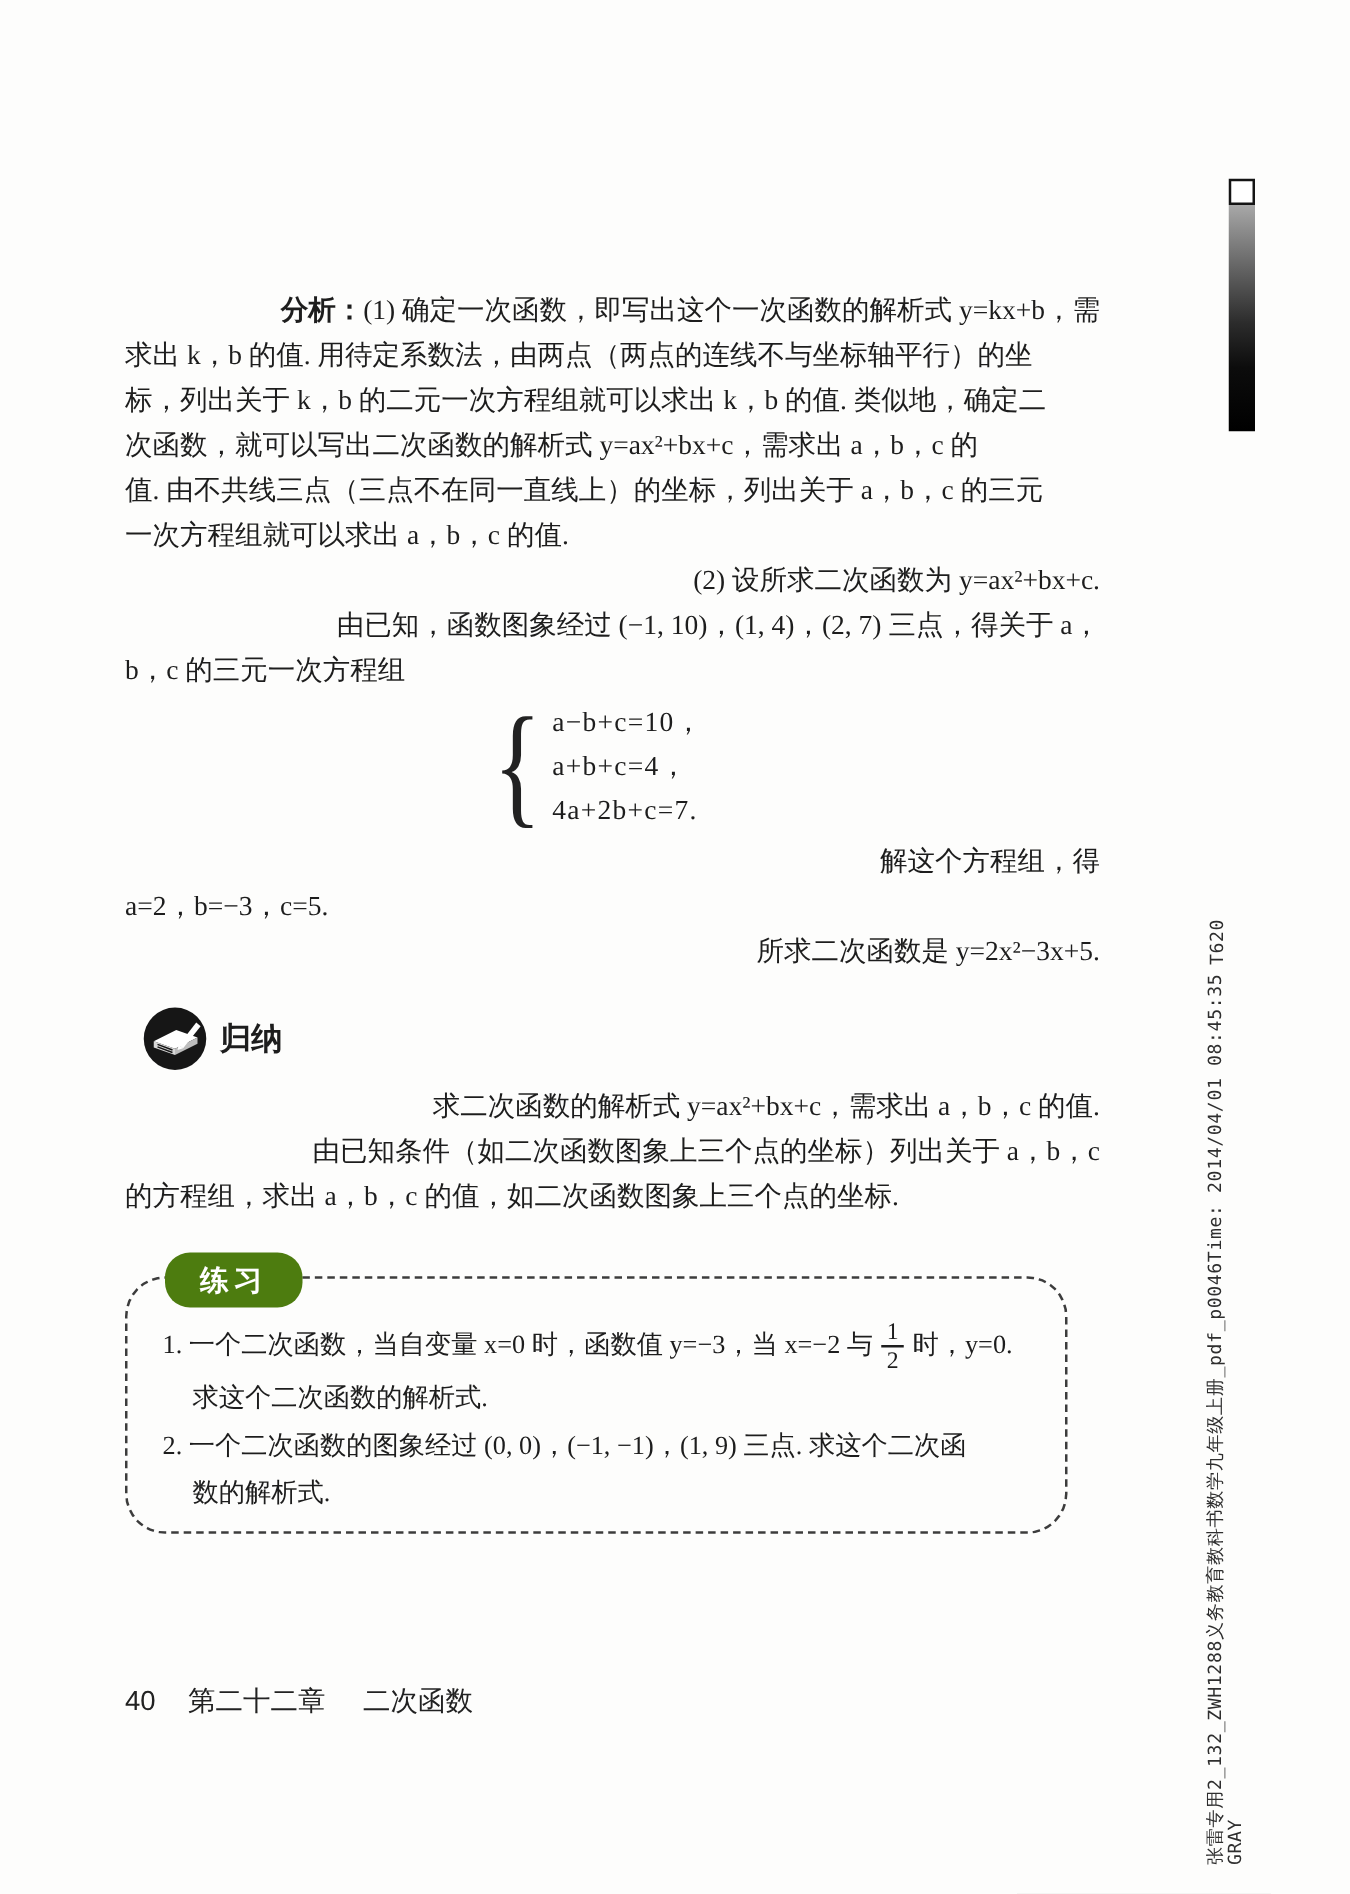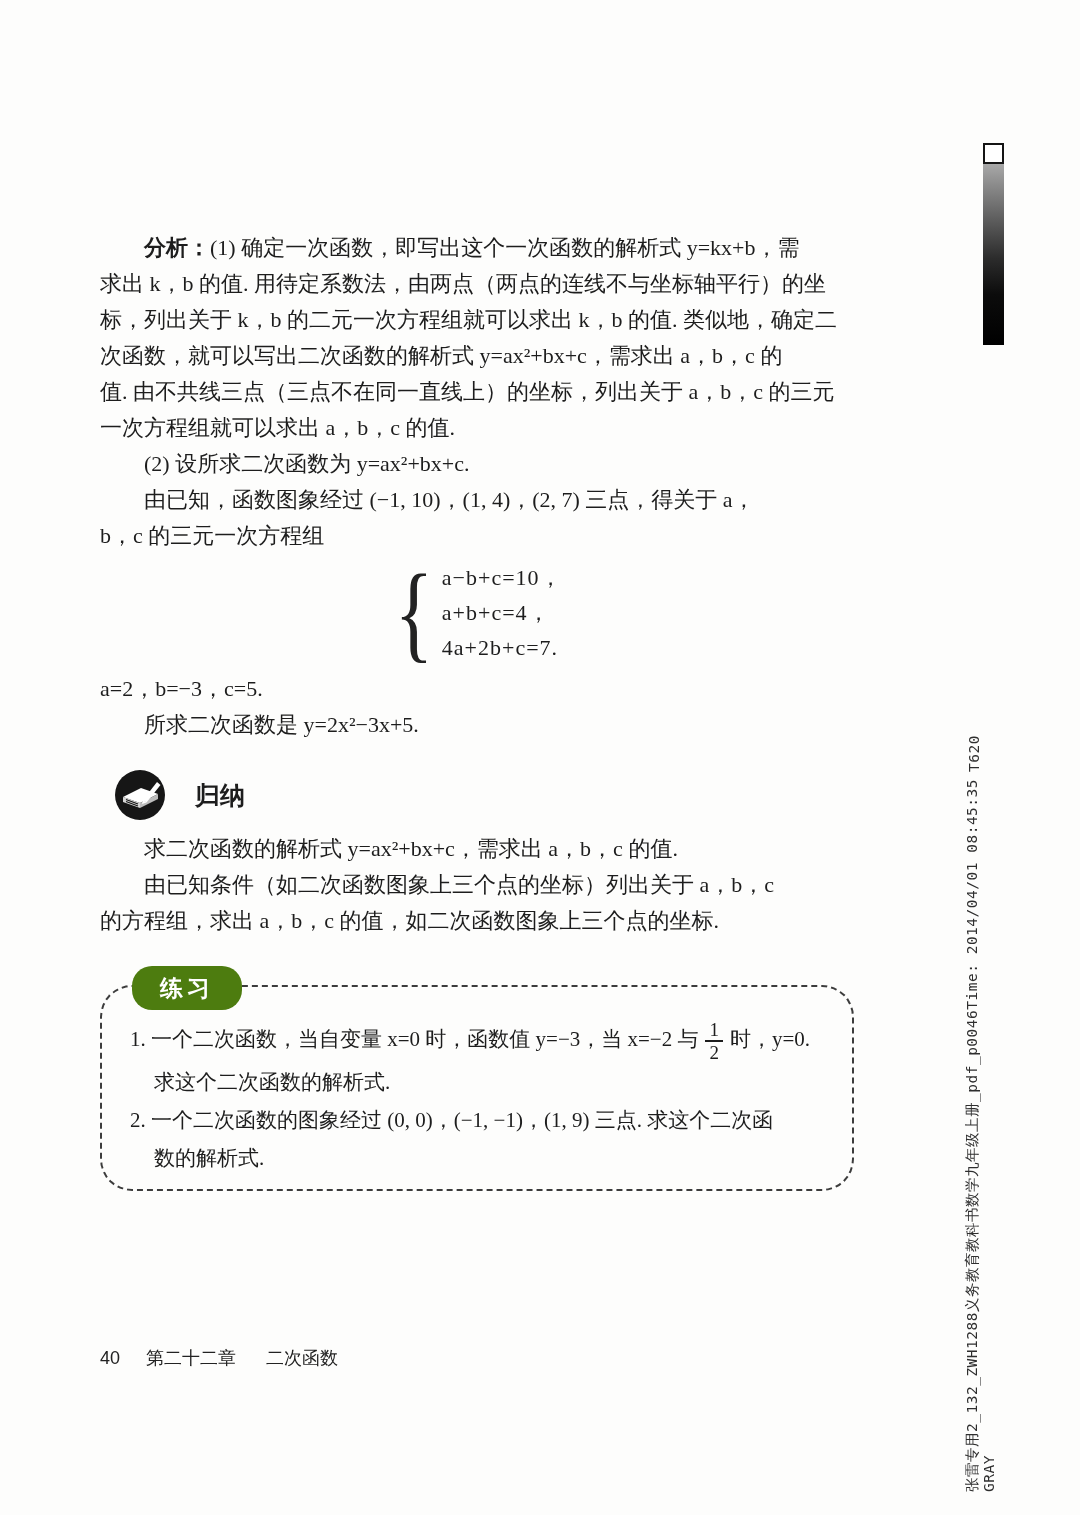--- a/index.html
+++ b/index.html
@@ -12,29 +12,29 @@
     color:#1d1d1d;
   }
   
   .scan-bar{position:absolute;left:983px;top:143px;width:21px;height:202px;}
   .scan-bar-top{box-sizing:border-box;width:21px;height:21px;border:2px solid #141414;background:#fff;}
   .scan-bar-grad{width:21px;height:181px;
     background:linear-gradient(180deg,#a8a8a8 0%,#8a8a8a 12%,#5f5f5f 30%,#2c2c2c 52%,#0c0c0c 72%,#000 100%);}
   
   .content{position:absolute;left:100px;top:230px;width:780px;font-size:22px;line-height:36px;}
   .content p{margin:0;}
-  .indent{text-indent:44px;}
+  .indent{text-indent:44px;text-align:right;}
   .hei{font-family:"Liberation Sans","DejaVu Sans",sans-serif;font-weight:bold;}
   
   .equation-system{display:flex;align-items:center;margin:6px 0 6px 288px;}
   .brace{font-size:108px;line-height:100px;font-weight:normal;transform:scaleX(.75);margin-right:2px;color:#222;}
   .eqs div{line-height:35px;letter-spacing:1px;}
   .center{text-align:left;text-indent:0;}
   
-  .summary-header{display:flex;align-items:center;gap:29px;margin:26px 0 10px 14px;}
+  .summary-header{display:flex;align-items:center;gap:10px;margin:26px 0 10px 14px;}
   .summary-icon{width:52px;height:52px;display:block;}
   .summary-title{font-size:25px;}
   
   .practice-box{
     box-sizing:border-box;
     position:relative;
     margin-top:46px;
     width:754px;
     border:2px dashed #3c3c3c;
     border-radius:32px;
@@ -49,21 +49,21 @@
     font-size:23px;letter-spacing:4px;
   }
   .practice-box .cont{margin-left:24px;}
   .item1-row{line-height:44px;}
   .frac{
     display:inline-flex;flex-direction:column;align-items:center;
     vertical-align:middle;margin:0 7px;font-size:19px;line-height:21px;
   }
   .frac .num{border-bottom:2px solid #1d1d1d;padding:0 4px;}
   
-  .footer{position:absolute;left:100px;top:1346px;font-size:18px;display:flex;align-items:baseline;
+  .footer{position:absolute;left:100px;top:1346px;font-size:22px;display:flex;align-items:baseline;
     font-family:"Liberation Serif","DejaVu Serif",serif;color:#222;}
   .footer .pgnum{margin-right:26px;font-family:"Liberation Sans","DejaVu Sans",sans-serif;}
   .footer .chap{margin-right:30px;}
   
   .wm{position:absolute;white-space:nowrap;transform-origin:0 0;transform:rotate(-90deg);
     font-family:"DejaVu Sans Mono","Liberation Mono",monospace;font-size:14.5px;letter-spacing:.5px;color:#2e2e2e;}
   .wm-main{left:963px;top:1492px;}
   .wm-gray{left:981px;top:1492px;}
   .wm-code{left:966px;top:772px;}
 </style>
@@ -92,20 +92,21 @@
 
     <div class="equation-system">
       <span class="brace">{</span>
       <div class="eqs">
         <div>a−b+c=10，</div>
         <div>a+b+c=4，</div>
         <div>4a+2b+c=7.</div>
       </div>
     </div>
 
+    <p class="indent">解这个方程组，得</p>
     <p class="center">a=2，b=−3，c=5.</p>
     <p class="indent">所求二次函数是 y=2x²−3x+5.</p>
 
     <div class="summary-header">
       <svg class="summary-icon" viewBox="0 0 52 52">
         <circle cx="26" cy="26" r="25" fill="#161616"></circle>
         <path d="M9 28 L27 19 L44 25 L26 34 Z" fill="#ffffff"></path>
         <path d="M9 28 L26 34 L26 39 L9 33 Z" fill="#d8d8d8"></path>
         <path d="M44 25 L26 34 L26 39 L44 30 Z" fill="#bdbdbd"></path>
         <path d="M12 30.5 L24 35 M12 32.5 L24 37" stroke="#161616" stroke-width="1.2" fill="none"></path>

